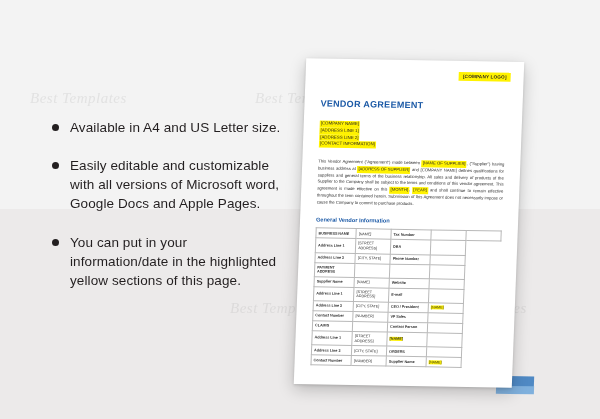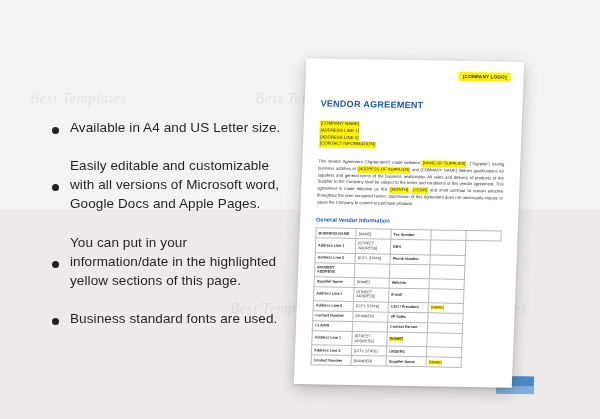--- a/index.html
+++ b/index.html
@@ -14,21 +14,21 @@
     background:linear-gradient(to bottom,#f2f2f2 0%,#f2f2f2 50%,#eceaea 50%,#e9e7e7 100%);
   }
   .band-top{position:absolute;left:0;top:0;width:600px;height:209px;background:#f3f3f3;}
   .band-bottom{position:absolute;left:0;top:209px;width:600px;height:210px;background:#eceaea;}
 
   
   .bullets{
     position:absolute;left:52px;top:118px;width:230px;
     color:#231f20;
   }
-  .bullet-row{display:flex;align-items:center;margin-bottom:19px;}
+  .bullet-row{display:flex;align-items:flex-start;margin-bottom:19px;}
   .dot{
     width:7px;height:7px;border-radius:50%;background:#231f20;
     margin-right:11px;margin-top:6px;flex:0 0 auto;
   }
   .btext{font-size:13.5px;line-height:1.42;letter-spacing:.1px;}
 
   
   .wm{
     position:absolute;color:rgba(150,150,150,.18);
     font-size:15px;font-family:"Liberation Serif",serif;font-style:italic;
@@ -108,24 +108,20 @@
       <span class="dot"></span>
       <span class="btext">Available in A4 and US Letter size.</span>
     </div>
     <div class="bullet-row">
       <span class="dot"></span>
       <span class="btext">Easily editable and customizable with all versions of Microsoft word, Google Docs and Apple Pages.</span>
     </div>
     <div class="bullet-row">
       <span class="dot"></span>
       <span class="btext">You can put in your information/date in the highlighted yellow sections of this page.</span>
-    </div>
-    <div class="bullet-row">
-      <span class="dot"></span>
-      <span class="btext">Business standard fonts are used.</span>
     </div>
   </div>
 
   <div class="paper-wrap">
     <div class="blue-tab"></div>
     <div class="blue-tab2"></div>
     <div class="paper">
       <div class="co-logo">[COMPANY LOGO]</div>
       <div class="paper-inner">
         <div class="doc-title">VENDOR AGREEMENT</div>

